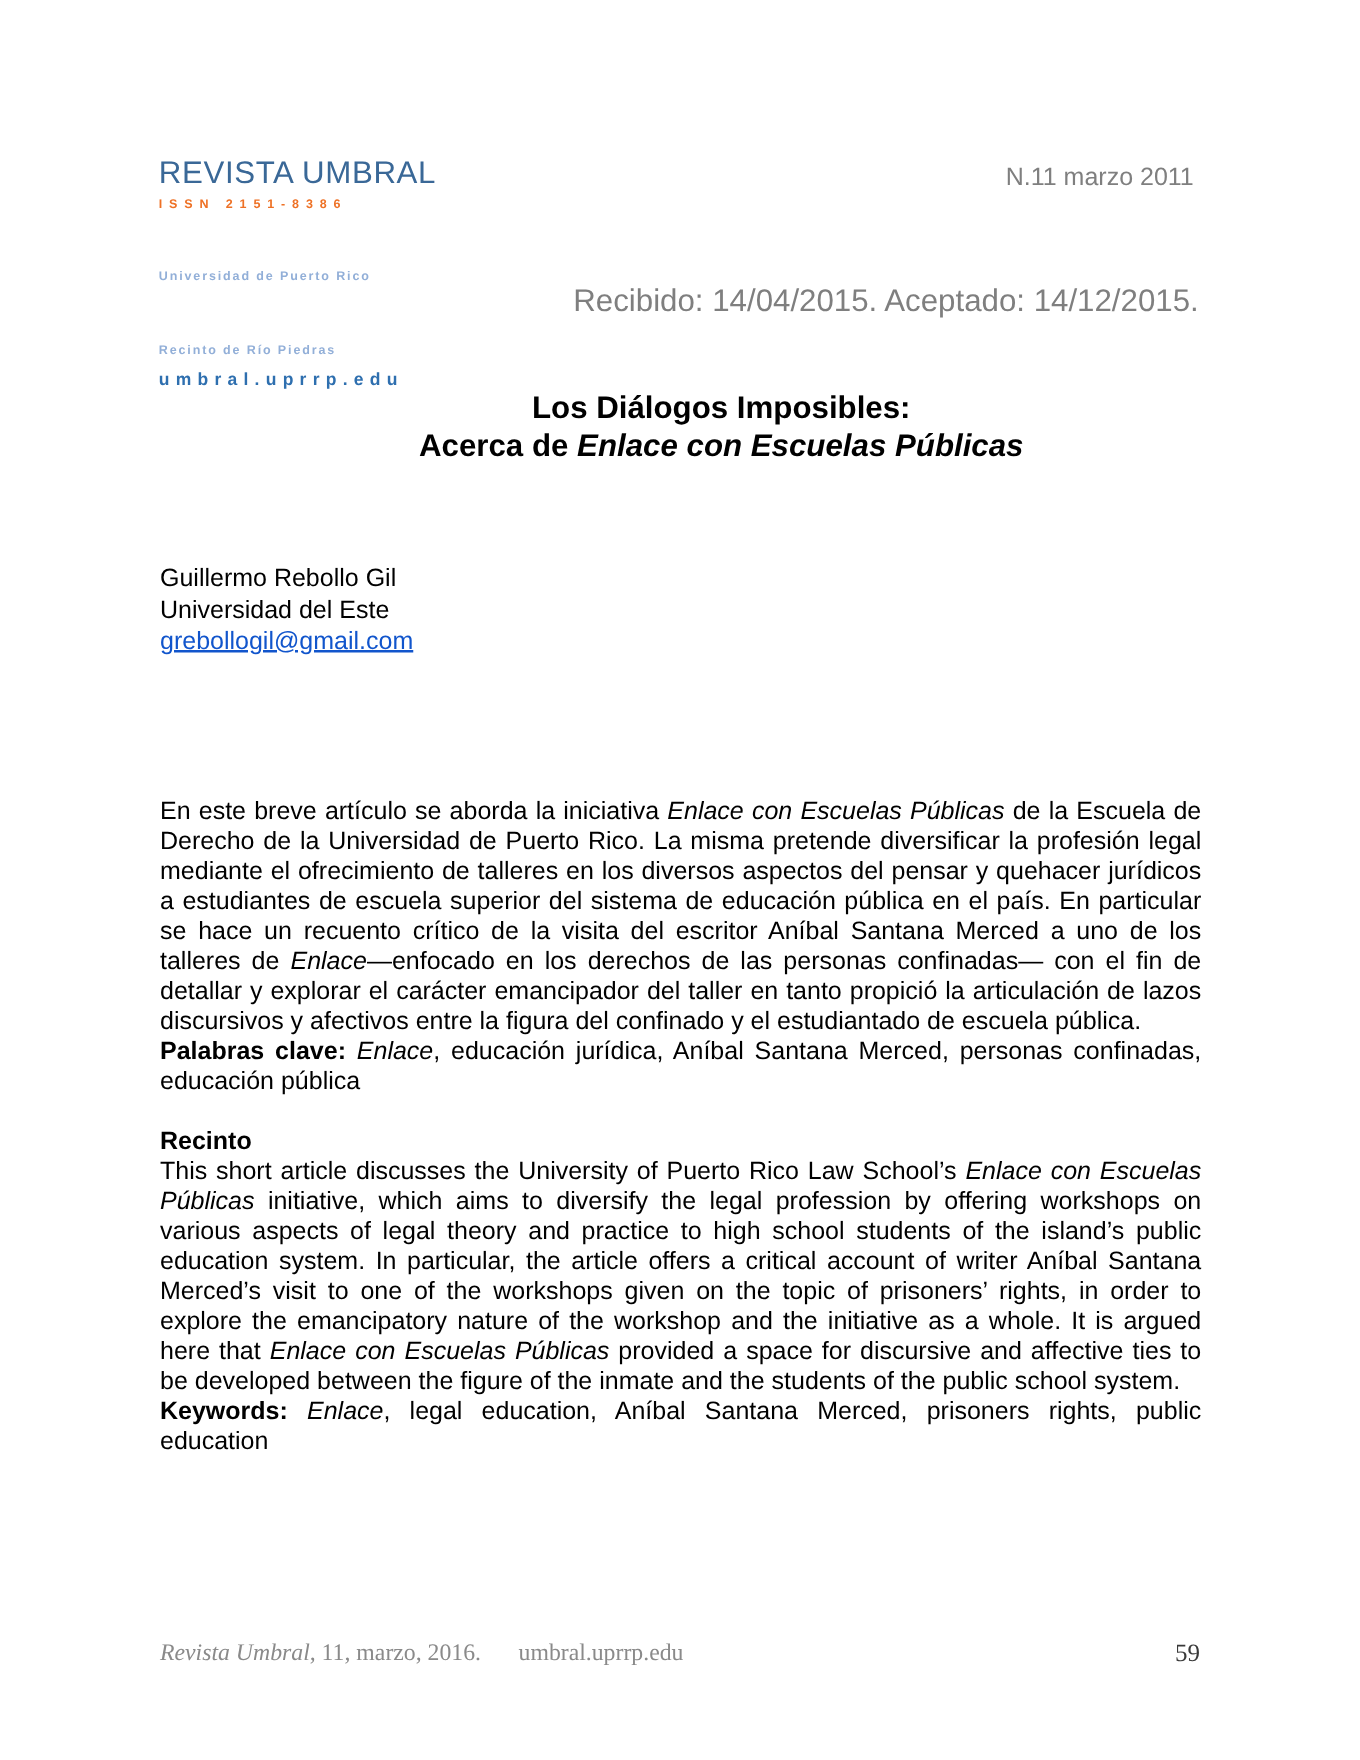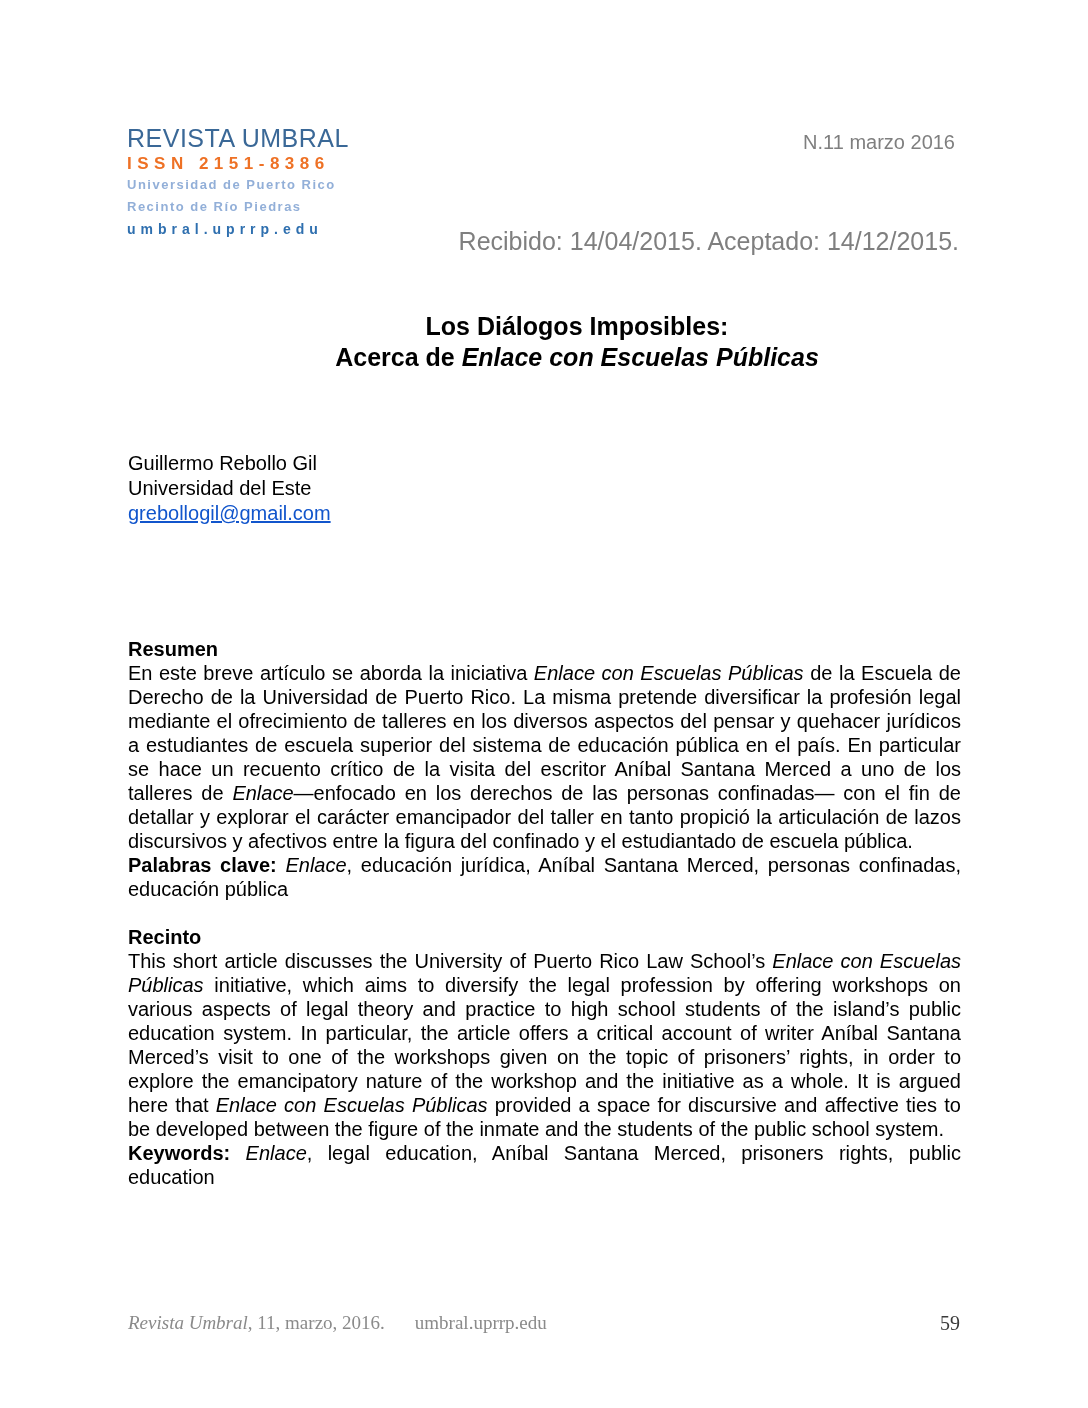--- a/index.html
+++ b/index.html
@@ -22,26 +22,26 @@
     color:var(--text-black);
     overflow:hidden;
   }
   
   .logo-block{position:absolute;left:127px;top:124px;}
   .logo-title{
     font-size:25px;line-height:28px;color:var(--logo-blue);
     letter-spacing:0.5px;margin-bottom:1px;
   }
   .logo-issn{
-    font-size:17px;line-height:21px;font-weight:bold;
+    font-size:10px;line-height:21px;font-weight:bold;
     letter-spacing:5.5px;color:var(--issn-orange);
   }
   .logo-univ,.logo-campus{
-    font-size:13px;line-height:22px;font-weight:bold;
-    letter-spacing:1.5px;color:var(--logo-lightblue);
+    font-size:10px;line-height:22px;font-weight:bold;
+    letter-spacing:1.5px;color:var(--logo-lightblue);margin-top:37px;
   }
   .logo-url{
     font-size:14px;line-height:23px;font-weight:bold;
     letter-spacing:5px;color:var(--logo-url-blue);
     text-decoration:none;display:inline-block;
   }
   .issue{
     position:absolute;top:131px;right:133px;
     font-size:20px;color:var(--meta-gray);
   }
@@ -86,37 +86,36 @@
 <div class="page">
 
   <div class="logo-block">
     <div class="logo-title">REVISTA UMBRAL</div>
     <div class="logo-issn">ISSN 2151-8386</div>
     <div class="logo-univ">Universidad de Puerto Rico</div>
     <div class="logo-campus">Recinto de Río Piedras</div>
     <span class="logo-url">umbral.uprrp.edu</span>
   </div>
 
-  <div class="issue">N.11 marzo 2016</div>
+  <div class="issue">N.11 marzo 2011</div>
   <div class="received">Recibido: 14/04/2015. Aceptado: 14/12/2015.</div>
 
   <h1 class="title">
     <span class="t-line">Los Diálogos Imposibles:</span>
     <span class="t-line"><span>Acerca de </span><span style="font-style: italic;">Enlace con Escuelas Públicas</span></span>
   </h1>
 
   <div class="author">
     <div>Guillermo Rebollo Gil</div>
     <div>Universidad del Este</div>
     <div><a href="#" class="email">grebollogil@gmail.com</a></div>
   </div>
 
   <main class="content">
     <section class="resumen-section">
-      <h2>Resumen</h2>
       <p><span>En este breve artículo se aborda la iniciativa </span><span style="font-style: italic;">Enlace con Escuelas Públicas</span><span> de la Escuela de Derecho de la Universidad de Puerto Rico. La misma pretende diversificar la profesión legal mediante el ofrecimiento de talleres en los diversos aspectos del pensar y quehacer jurídicos a estudiantes de escuela superior del sistema de educación pública en el país. En particular se hace un recuento crítico de la visita del escritor Aníbal Santana Merced a uno de los talleres de </span><span style="font-style: italic;">Enlace</span><span>—enfocado en los derechos de las personas confinadas— con el fin de detallar y explorar el carácter emancipador del taller en tanto propició la articulación de lazos discursivos y afectivos entre la figura del confinado y el estudiantado de escuela pública.</span></p>
       <p><span style="font-weight: bold; margin-top: 28px;">Palabras clave: </span><span style="font-style: italic;">Enlace</span><span>, educación jurídica, Aníbal Santana Merced, personas confinadas, educación pública</span></p>
     </section>
 
     <section class="abstract-section">
       <h2>Recinto</h2>
       <p><span>This short article discusses the University of Puerto Rico Law School’s </span><span style="font-style: italic;">Enlace con Escuelas Públicas</span><span> initiative, which aims to diversify the legal profession by offering workshops on various aspects of legal theory and practice to high school students of the island’s public education system. In particular, the article offers a critical account of writer Aníbal Santana Merced’s visit to one of the workshops given on the topic of prisoners’ rights, in order to explore the emancipatory nature of the workshop and the initiative as a whole. It is argued here that </span><span style="font-style: italic;">Enlace con Escuelas Públicas</span><span> provided a space for discursive and affective ties to be developed between the figure of the inmate and the students of the public school system.</span></p>
       <p><span style="font-weight: bold;">Keywords: </span><span style="font-style: italic;">Enlace</span><span>, legal education, Aníbal Santana Merced, prisoners rights, public education</span></p>
     </section>
   </main>

